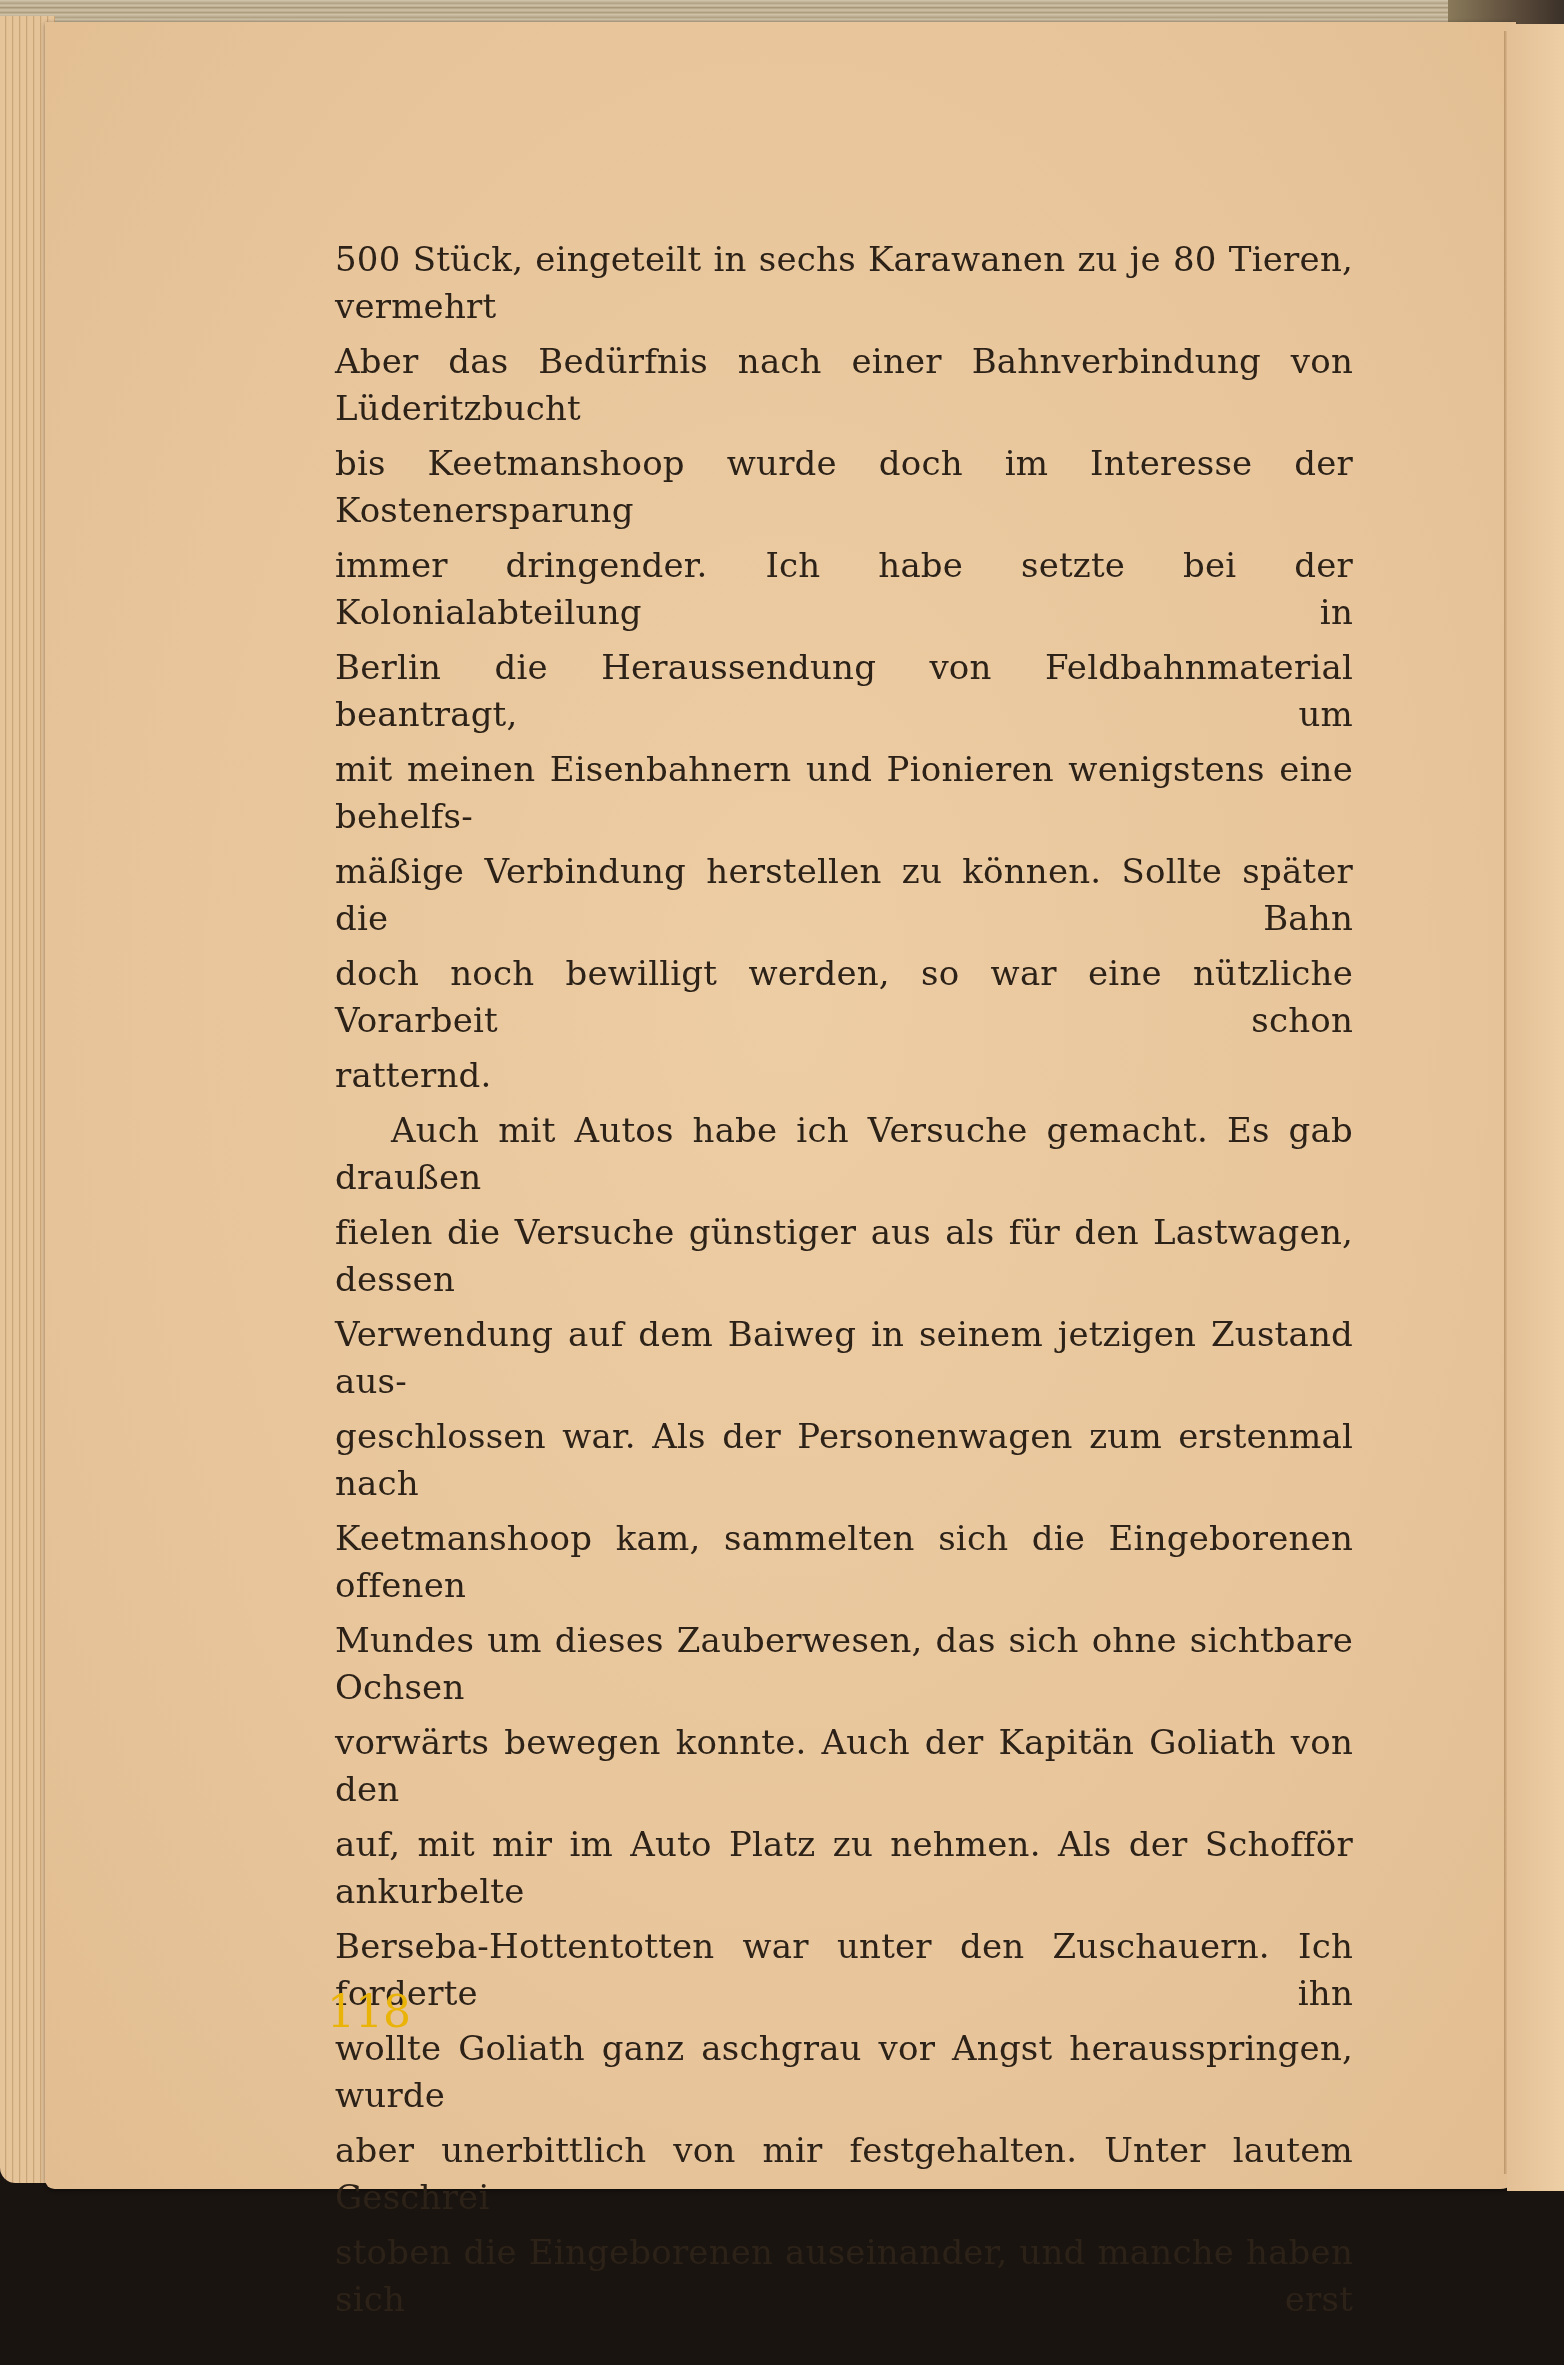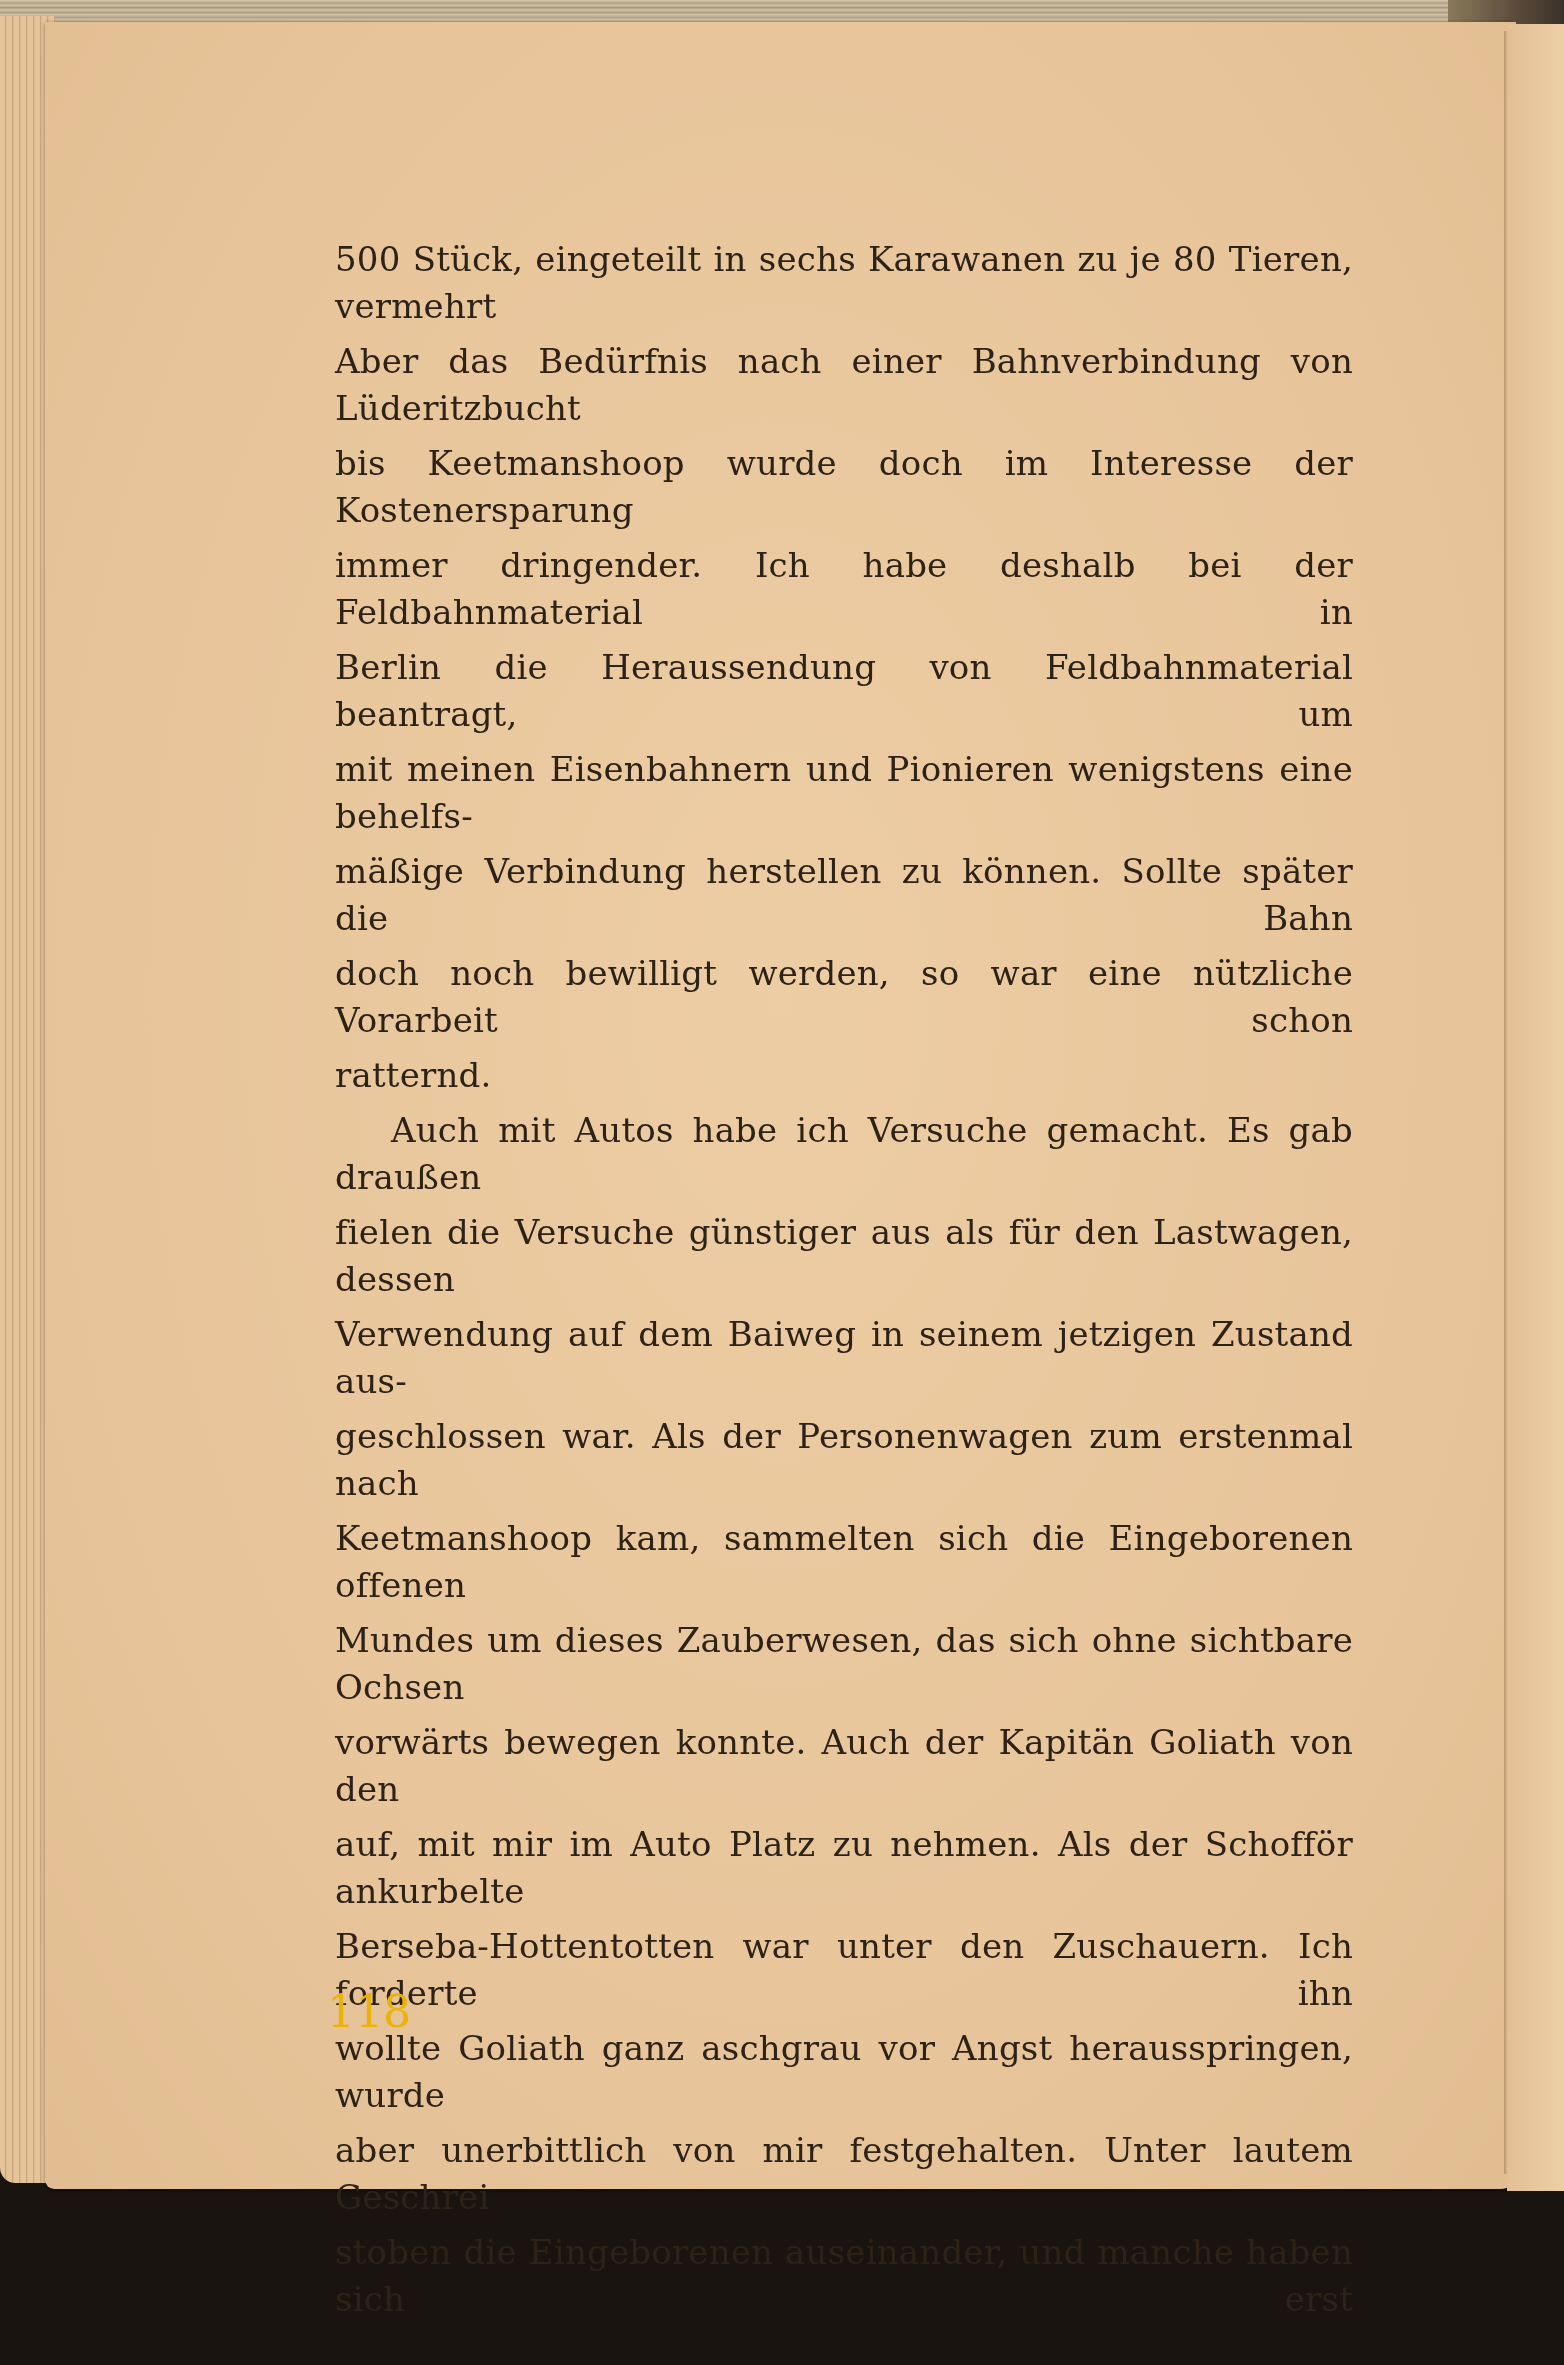--- a/index.html
+++ b/index.html
@@ -94,21 +94,21 @@
 <div class="page-stack"></div>
 <div class="page"></div>
 <div class="next-page"></div>
 <div class="page-fold"></div>
 
 <div class="text-block">
   <div>
       <p>500 Stück, eingeteilt in sechs Karawanen zu je 80 Tieren, vermehrt</p>
       <p>Aber das Bedürfnis nach einer Bahnverbindung von Lüderitzbucht</p>
       <p>bis Keetmanshoop wurde doch im Interesse der Kostenersparung</p>
-      <p>immer dringender. Ich habe deshalb bei der Feldbahnmaterial in</p>
+      <p>immer dringender. Ich habe setzte bei der Kolonialabteilung in</p>
       <p>Berlin die Heraussendung von Feldbahnmaterial beantragt, um</p>
       <p>mit meinen Eisenbahnern und Pionieren wenigstens eine behelfs-</p>
       <p>mäßige Verbindung herstellen zu können. Sollte später die Bahn</p>
       <p>doch noch bewilligt werden, so war eine nützliche Vorarbeit schon</p>
       <p class="last-line">ratternd.</p>
     </div>
   <div>
       <p class="indent">Auch mit Autos habe ich Versuche gemacht. Es gab draußen</p>
       <p>fielen die Versuche günstiger aus als für den Lastwagen, dessen</p>
       <p>Verwendung auf dem Baiweg in seinem jetzigen Zustand aus-</p>

